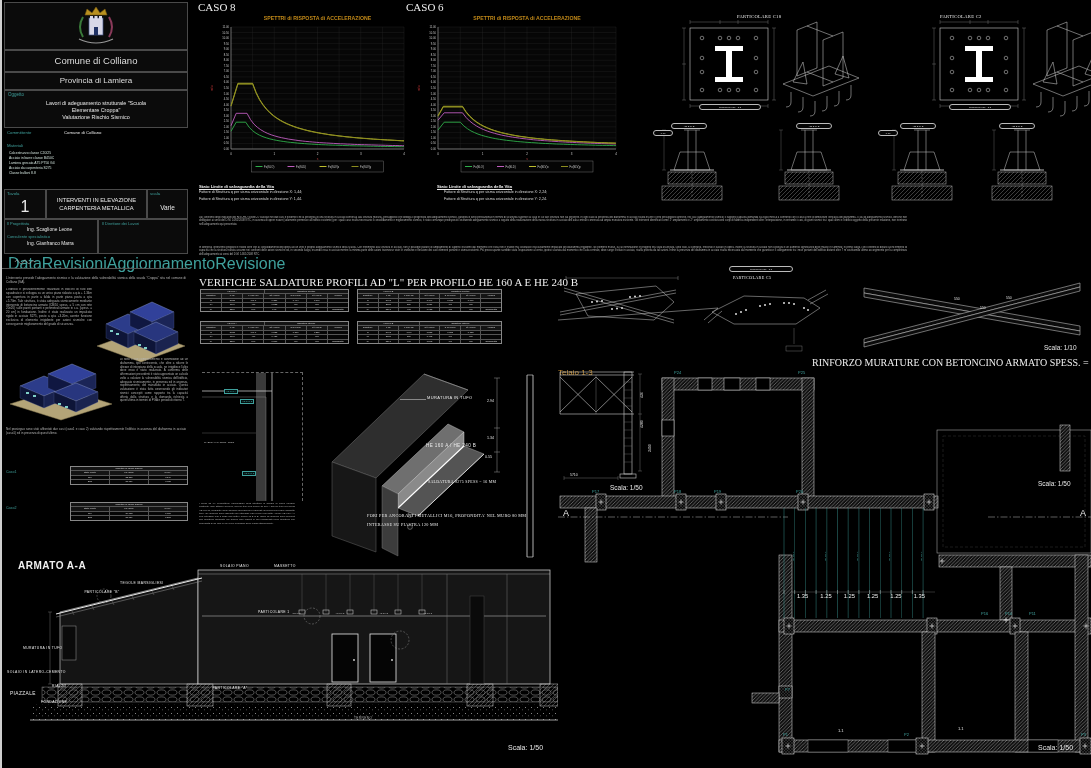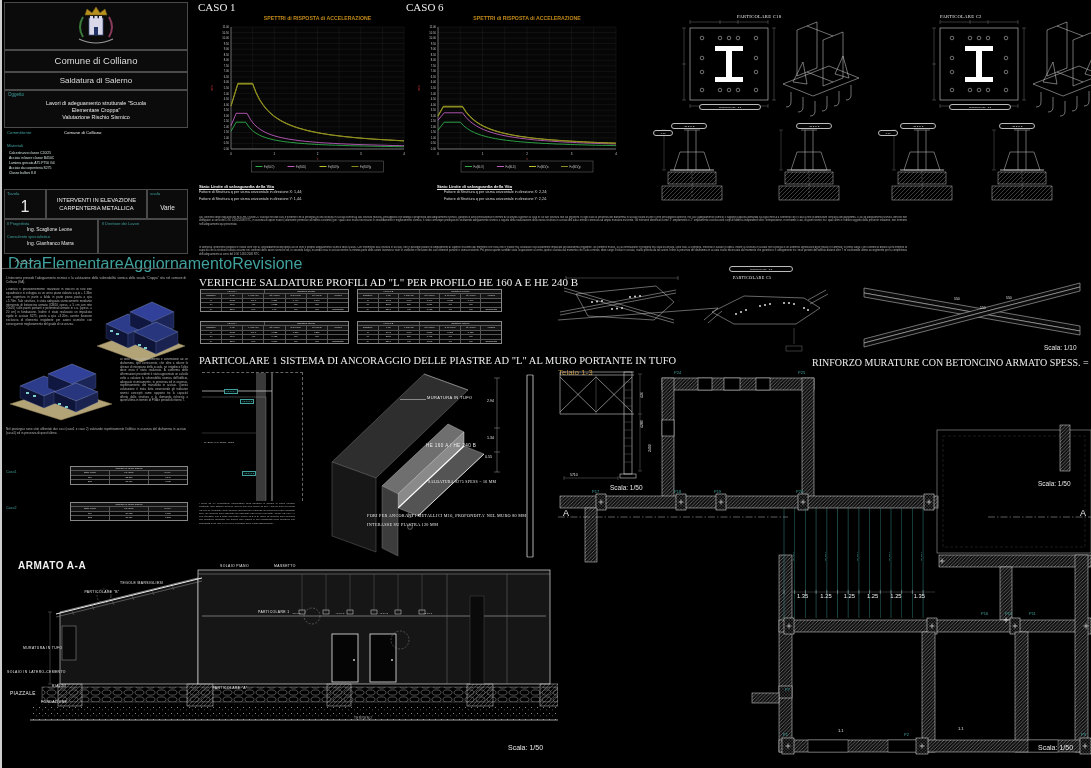--- a/index.html
+++ b/index.html
@@ -42,21 +42,21 @@
       <rect x="27" y="11" width="3" height="3" fill="#d8d8e8"></rect>
         <rect x="31.5" y="11" width="3" height="3" fill="#d8d8e8"></rect>
         <rect x="36" y="11" width="3" height="3" fill="#d8d8e8"></rect>
       <rect x="31" y="22" width="4" height="8" fill="#223366"></rect>
       <path d="M20,32 Q14,22 20,12" fill="none" stroke="#3a7a3a" stroke-width="2"></path>
       <path d="M46,32 Q52,22 46,12" fill="none" stroke="#8a3a5a" stroke-width="2"></path>
       <path d="M16,34 Q33,42 50,34" fill="none" stroke="#999" stroke-width="1.2"></path>
     </svg>
   </div>
   <div class="ab box ctr" style="left:2px;top:50px;width:182px;height:20px;line-height:20px;font-size:9.5px;">Comune di Colliano</div>
-  <div class="ab box ctr" style="left:2px;top:72px;width:182px;height:16px;line-height:16px;font-size:8px;">Saldatura di Salerno</div>
+  <div class="ab box ctr" style="left:2px;top:72px;width:182px;height:16px;line-height:16px;font-size:8px;">Provincia di Lamiera</div>
   <div class="ab box" style="left:2px;top:90px;width:182px;height:36px;">
     <span class="ab t" style="left:3px;top:1px;font-size:4.5px;">Oggetto</span>
     <div class="ab ctr w" style="left:10px;top:9px;width:162px;font-size:5.4px;line-height:1.3;">
         <span class="blk" style="display: block;">Lavori di adeguamento strutturale "Scuola</span>
         <span class="blk" style="display: block;">Elementare Croppa"</span>
         <span class="blk" style="display: block;">Valutazione Rischio Sismico</span>
       </div>
   </div>
   <div class="ab" style="left:2px;top:128px;width:182px;height:13px;">
     <span class="ab t" style="left:3px;top:2px;font-size:4.3px;">Committente</span>
@@ -87,21 +87,21 @@
     <span class="ab t" style="left:2px;top:1px;font-size:4px;">Il Progettista</span>
     <span class="ab w" style="left:22px;top:7px;font-size:4.8px;">Ing. Scaglione Leone</span>
     <span class="ab t" style="left:2px;top:14px;font-size:4px;">Consulente specialistico</span>
     <span class="ab w" style="left:22px;top:21px;font-size:4.8px;">Ing. Gianfranco Marra</span>
   </div>
   <div class="ab box" style="left:96px;top:219px;width:88px;height:33px;">
     <span class="ab t" style="left:3px;top:1px;font-size: 4px;">Il Direttore dei Lavori</span>
   </div>
   <div class="ab" style="left:2px;top:253px;width:182px;height:12px;display:flex;justify-content:space-between;padding:2px 4px;box-sizing:border-box;">
       <span class="t tinyfoot">Data</span>
-      <span class="t tinyfoot">Elementare</span>
+      <span class="t tinyfoot">Revisioni</span>
       <span class="t tinyfoot">Aggiornamento</span>
       <span class="t tinyfoot">Revisione</span>
     </div>
   <svg class="ab" style="left:12px;top:258px;" width="22" height="6" viewBox="0 0 22 6">
     <path d="M1,4 q2,-4 4,0 t4,0 t4,0 t4,0 q2,-3 4,0" fill="none" stroke="#bbb" stroke-width="0.6"></path>
   </svg>
   <div class="ab" style="left:0px;top:268px;width:186px;border-top:1px solid #555;"></div>
 
   <div class="ab tiny" style="left:4px;top:276px;width:180px;font-size:3.1px;">L'intervento prevede l'adeguamento sismico e la valutazione della vulnerabilità sismica della scuola "Croppa" sita nel comune di Colliano (SA).</div>
   <div class="ab tiny" style="left:4px;top:288px;width:86px;height:78px;overflow:hidden;font-size:3px;">L'edificio è prevalentemente realizzato in blocchi di tufo ben squadrato e si sviluppa su un unico piano rialzato a q.ta + 1.34m con copertura in parte a falda in parte piana posta a q.ta +5.70m. Tale struttura, è stata adeguata sismicamente mediante intervento di betoncino armato (CB/10 spess. = 5 cm con rete 20x20) sulle pareti portanti e perimetrali armate in c.a. [spess. = 20 cm] in fondazione. Inoltre è stato realizzato un impalcato rigido in acciaio S275, posto a q.ta +3.20m, avente funzione esclusiva di elemento irrigidente per azioni sismiche con conseguente miglioramento del grado di sicurezza.</div>
@@ -175,21 +175,21 @@
         <span class="wtc" style="flex: 1 1 0%;">29.085</span>
         <span class="wtc" style="flex: 1 1 0%;">1.075</span>
       </div>
       <div class="wtr">
         <span class="wtc" style="flex: 1 1 0%;">SLD</span>
         <span class="wtc" style="flex: 1 1 0%;">37.059</span>
         <span class="wtc" style="flex: 1 1 0%;">1.308</span>
       </div>
     </div>
 
-  <span class="ab serif" style="left:196px;top:1px;font-size:11px;">CASO 1</span>
+  <span class="ab serif" style="left:196px;top:1px;font-size:11px;">CASO 8</span>
   <span class="ab serif" style="left:404px;top:1px;font-size:11px;">CASO 6</span>
   <svg class="ab" style="left:205px;top:11px;" width="203" height="171" viewBox="0 0 203 171">
       <rect x="24" y="16" width="173" height="122" fill="#060606" stroke="none"></rect>
       <line x1="24" y1="138" x2="197" y2="138" stroke="#282828" stroke-width="0.35"></line>
       <text x="22" y="139" font-size="2.7" fill="#c8c8c8" text-anchor="end" font-family="Liberation Sans, sans-serif">0.00</text>
       <line x1="24" y1="132.45454545454547" x2="197" y2="132.45454545454547" stroke="#282828" stroke-width="0.35"></line>
       <text x="22" y="133.45454545454547" font-size="2.7" fill="#c8c8c8" text-anchor="end" font-family="Liberation Sans, sans-serif">0.50</text>
       <line x1="24" y1="126.9090909090909" x2="197" y2="126.9090909090909" stroke="#282828" stroke-width="0.35"></line>
       <text x="22" y="127.9090909090909" font-size="2.7" fill="#c8c8c8" text-anchor="end" font-family="Liberation Sans, sans-serif">1.00</text>
       <line x1="24" y1="121.36363636363636" x2="197" y2="121.36363636363636" stroke="#282828" stroke-width="0.35"></line>
@@ -526,21 +526,20 @@
         <span class="wtc" style="flex: 1 1 0%;">Ty</span>
         <span class="wtc" style="flex: 1 1 0%;">5296</span>
         <span class="wtc" style="flex: 1 1 0%;">475</span>
         <span class="wtc" style="flex: 1 1 0%;">0.593</span>
         <span class="wtc" style="flex: 1 1 0%;">400</span>
         <span class="wtc" style="flex: 1 1 0%;">405</span>
         <span class="wtc" style="flex: 1 1 0%;">Soddisfatta</span>
       </div>
     </div>
 
-  <span class="ab serif" style="left:197px;top:355px;font-size:10.5px;white-space:nowrap;">PARTICOLARE 1 SISTEMA DI ANCORAGGIO DELLE PIASTRE AD "L" AL  MURO PORTANTE IN TUFO</span>
 
   <div class="ab" style="left:200px;top:372px;width:100px;height:128px;border-top:1px dashed #666;border-right:1px dashed #666;">
     <svg width="100" height="128" viewBox="0 0 100 128">
       <rect x="54" y="0" width="10" height="128" fill="#3a3a3a"></rect>
       <line x1="70" y1="0" x2="70" y2="128" stroke="#ddd" stroke-width="0.7"></line>
       <line x1="0" y1="18" x2="70" y2="18" stroke="#ddd" stroke-width="0.7"></line>
       <line x1="0" y1="24" x2="64" y2="24" stroke="#999" stroke-width="0.4"></line>
       <line x1="64" y1="24" x2="64" y2="128" stroke="#999" stroke-width="0.4"></line>
       <line x1="0" y1="60" x2="54" y2="60" stroke="#777" stroke-width="0.4"></line>
     </svg>

